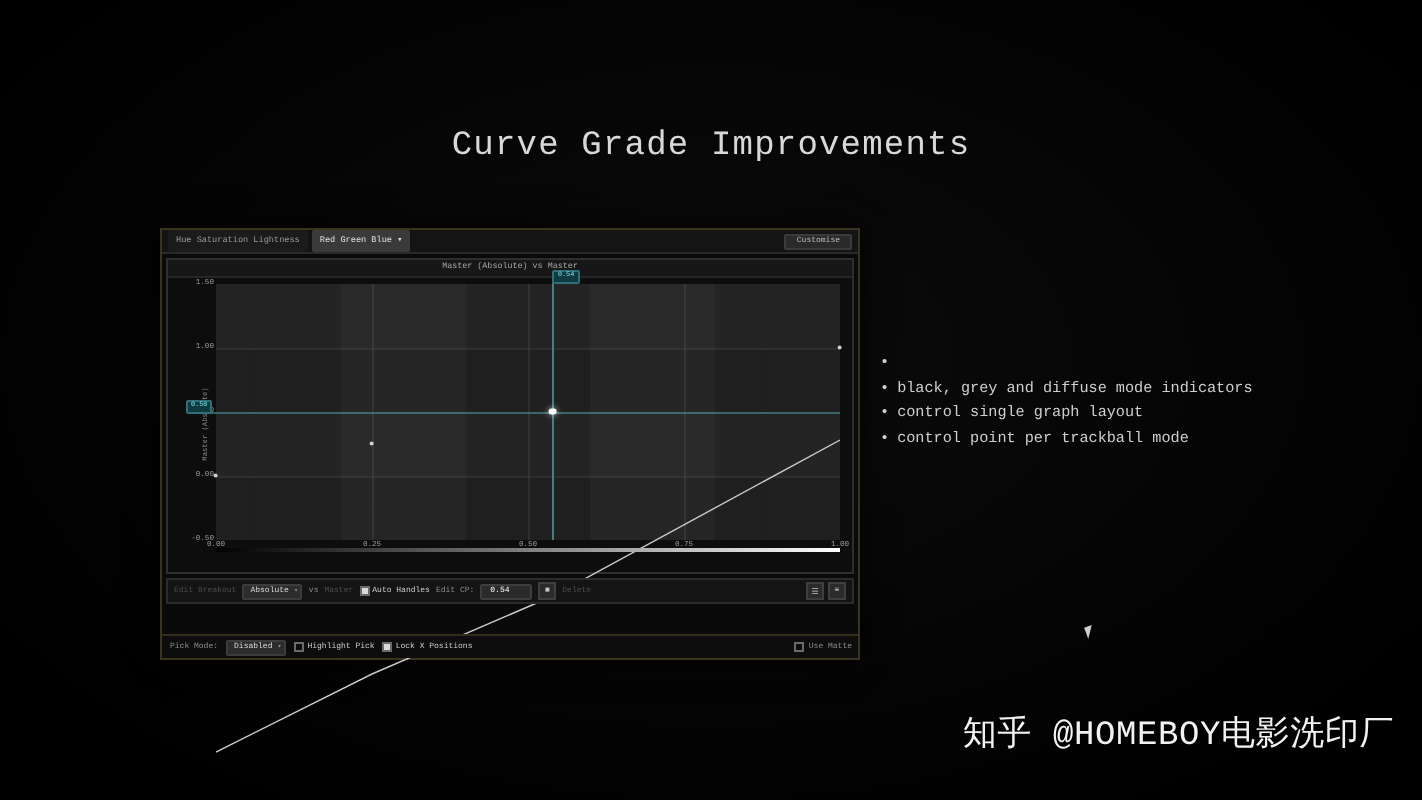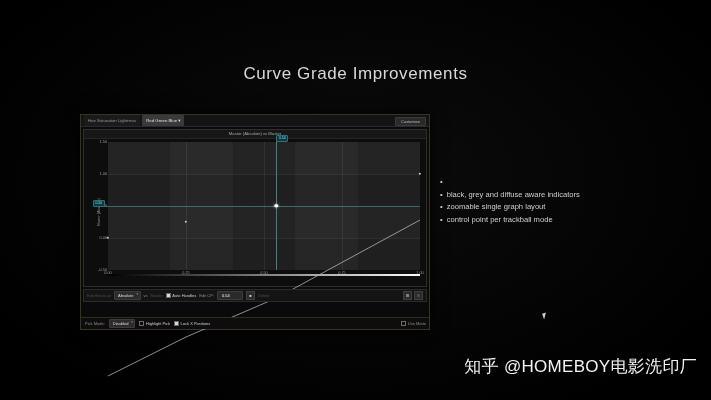--- a/index.html
+++ b/index.html
@@ -1,19 +1,19 @@
 <!DOCTYPE html>
 <html><head>
 <meta charset="utf-8">
 <style>
   html,body{margin:0;padding:0;background:#000;}
   body{width:711px;height:400px;overflow:hidden;
        font-family:"Liberation Sans",sans-serif;color:#ddd;}
 
-  #stage{position:relative;width:711px;height:400px;background:#050505;}
+  #stage{position:relative;width:711px;height:400px;background:#050505;font-family:Liberation Mono, monospace;}
 
   
   #stage:before{content:"";position:absolute;inset:0;
       background:radial-gradient(ellipse at 50% 45%,#0c0c0c 0%,#000 85%);
       pointer-events:none;}
 
   
   .slide-title{position:absolute;left:0;right:0;top:64px;text-align:center;
       font-size:17px;letter-spacing:.6px;color:#d8d8d8;font-weight:400;}
 
@@ -217,25 +217,25 @@
       </span>
     </div>
   </div>
 
   <div class="bullets">
     <div class="bullet">
       <span class="dot">•</span>
     </div>
     <div class="bullet">
       <span class="dot">•</span>
-      <span>black, grey and diffuse aware indicators</span>
-    </div>
-    <div class="bullet">
-      <span class="dot">•</span>
-      <span>zoomable single graph layout</span>
+      <span>black, grey and diffuse mode indicators</span>
+    </div>
+    <div class="bullet">
+      <span class="dot">•</span>
+      <span>control single graph layout</span>
     </div>
     <div class="bullet">
       <span class="dot">•</span>
       <span>control point per trackball mode</span>
     </div>
   </div>
 
   <div class="cursor"></div>
 
   <div class="watermark">知乎 @HOMEBOY电影洗印厂</div>

